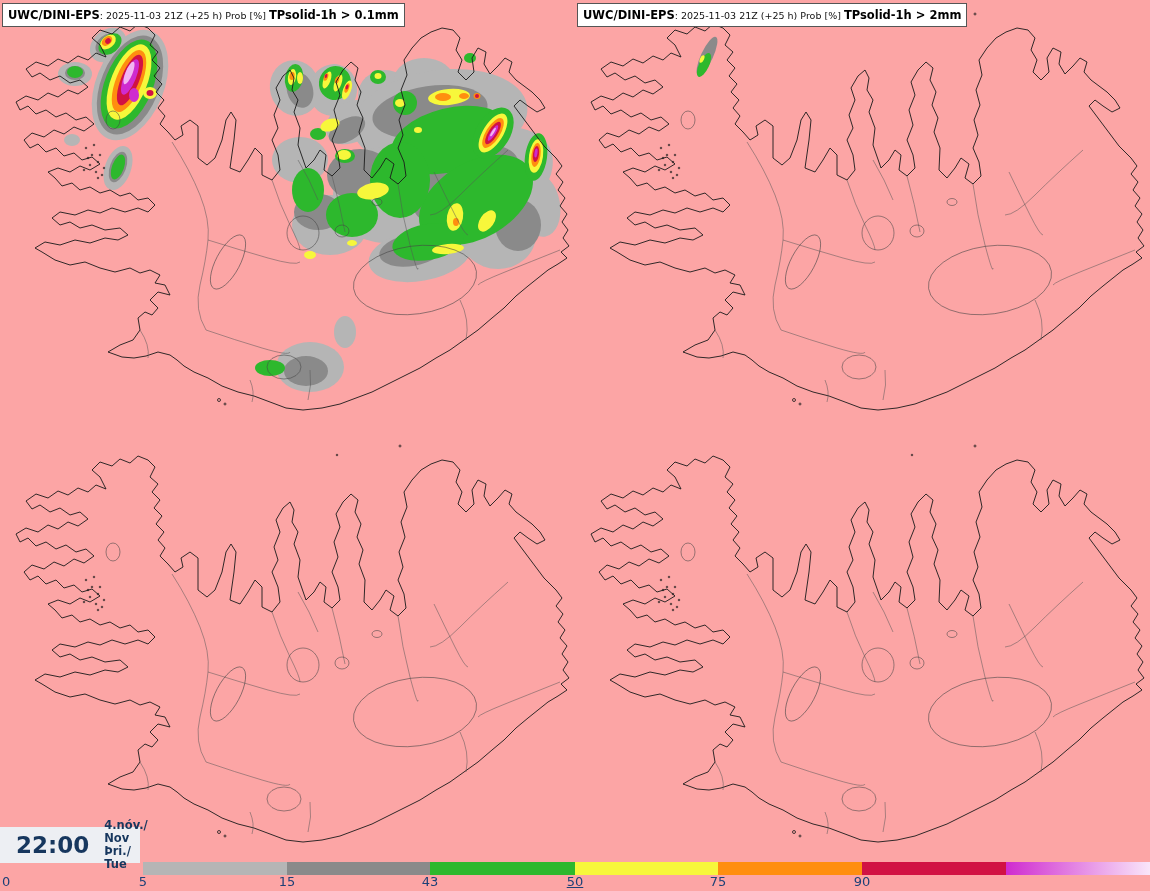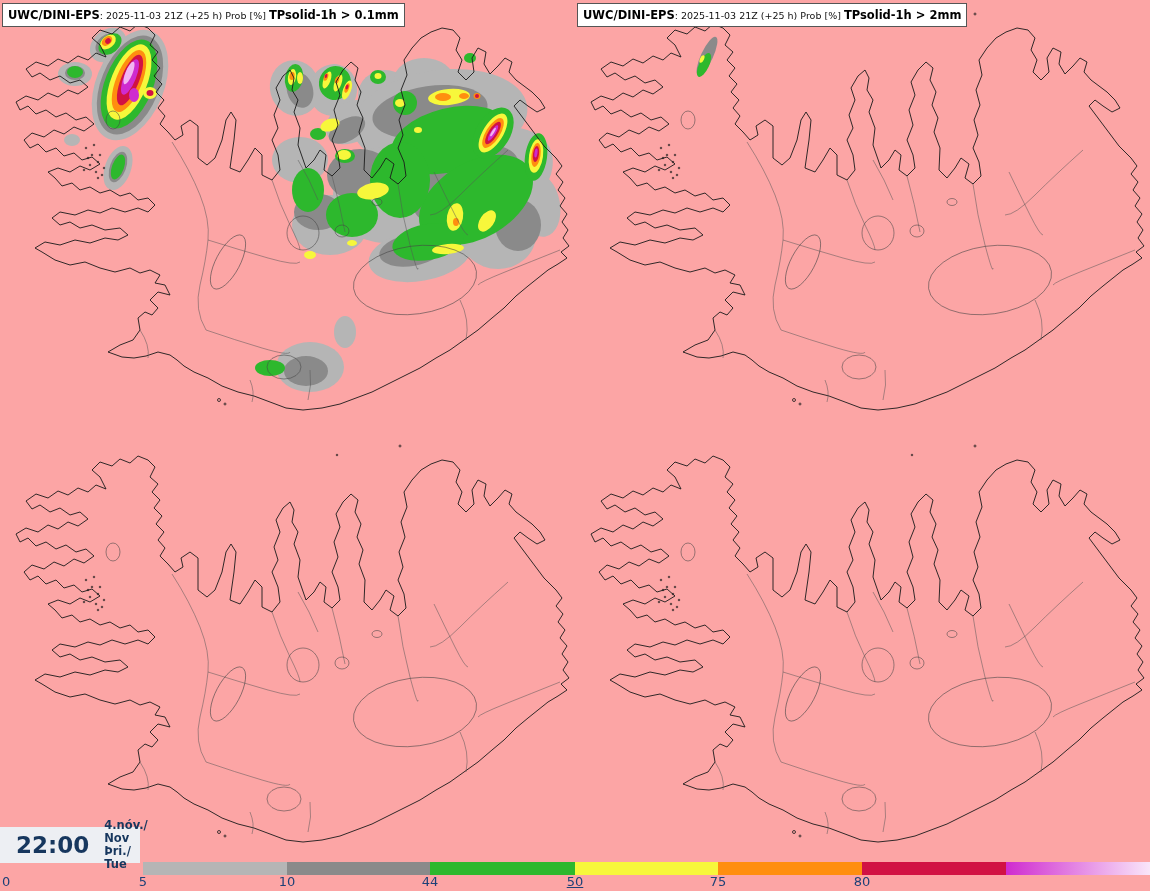--- a/index.html
+++ b/index.html
@@ -238,22 +238,22 @@
       <div class="seg" style="left: 287px; width: 143px; background: rgb(138, 138, 138);"></div>
       <div class="seg" style="left: 430px; width: 145px; background: rgb(45, 184, 45);"></div>
       <div class="seg" style="left: 575px; width: 143px; background: rgb(247, 247, 59);"></div>
       <div class="seg" style="left: 718px; width: 144px; background: rgb(255, 142, 15);"></div>
       <div class="seg" style="left: 862px; width: 144px; background: rgb(209, 18, 67);"></div>
       <div class="seg" style="left: 1006px; width: 144px; background: linear-gradient(to right, rgb(207, 43, 207), rgb(249, 230, 249));"></div>
     </div>
   <div class="cticks" id="cticks">
       <span class="first" style="left: 2px;">0</span>
       <span style="left: 143px;">5</span>
-      <span style="left: 287px;">10</span>
-      <span style="left: 430px;">44</span>
+      <span style="left: 287px;">15</span>
+      <span style="left: 430px;">43</span>
       <span style="left: 575px; text-decoration: underline;">50</span>
       <span style="left: 718px;">75</span>
-      <span style="left: 862px;">80</span>
+      <span style="left: 862px;">90</span>
       <span style="left: 1006px; margin-top: 19px;">95</span>
       <span style="left: 1172px; text-align: right;">99</span>
     </div>
 
 </div>
 
 </body></html>

